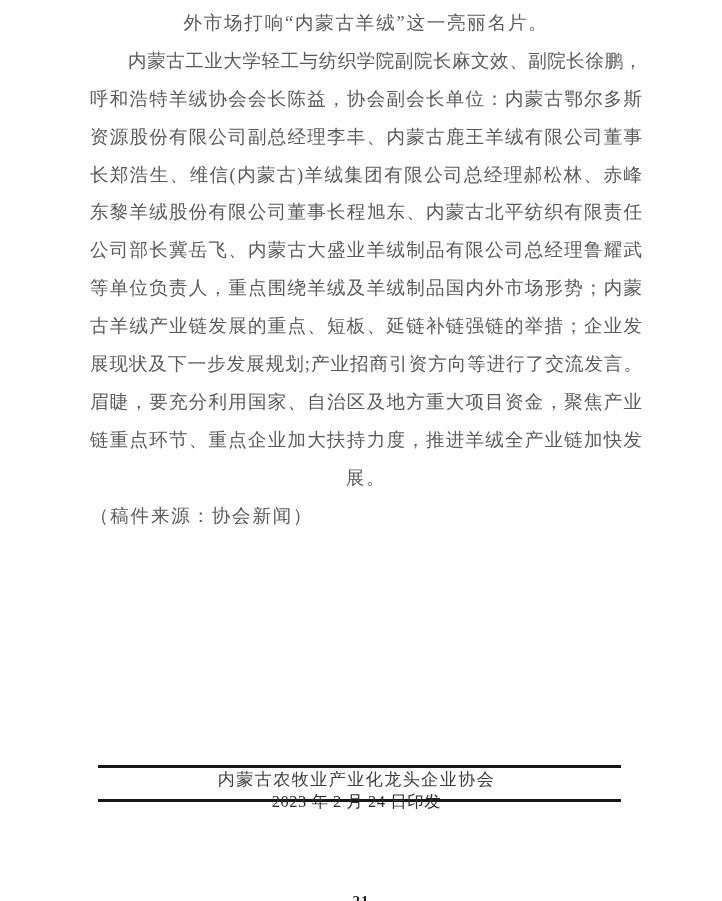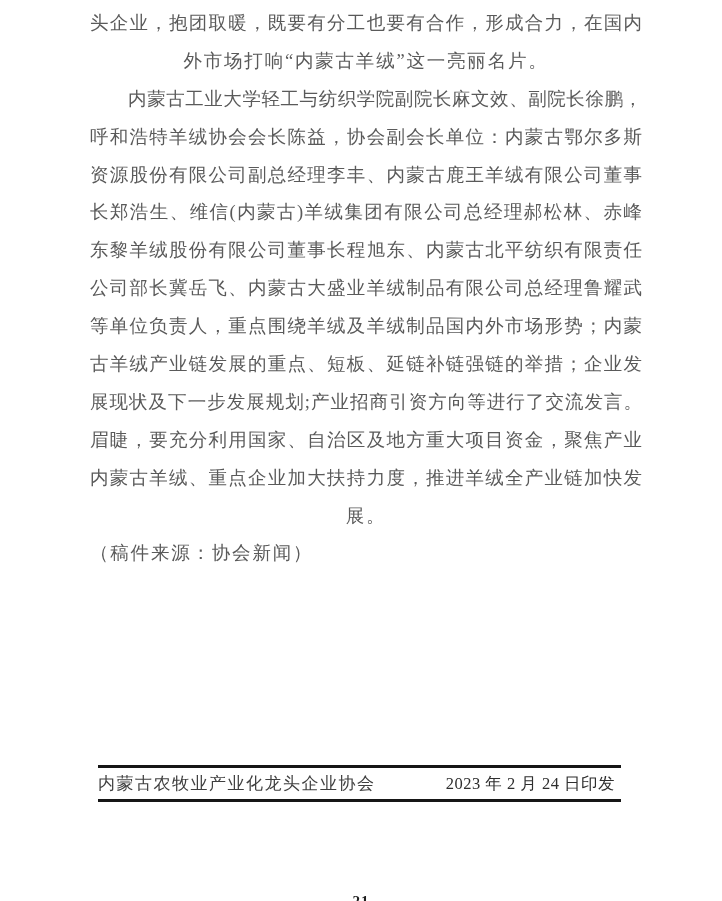--- a/index.html
+++ b/index.html
@@ -48,20 +48,21 @@
     top: 765px;
     width: 523px;
     height: 37px;
     box-sizing: border-box;
     border-top: 3px solid #161616;
     border-bottom: 3px solid #161616;
     display: flex;
     align-items: center;
     justify-content: space-between;
     padding: 0 6px 0 0;
+    flex-direction: column;
   }
   .issuer {
     font-size: 17px;
     color: #3f3f3f;
     letter-spacing: 1.5px;
   }
   .print-date {
     font-size: 16.5px;
     color: #2e2e2e;
     letter-spacing: 0.5px;
@@ -79,33 +80,32 @@
     margin-top: 31px;
   }
 </style>
 </head>
 <body>
 
 <div class="page">
 
   <div class="text-block">
 
-  <div class="line fill">头企业，抱团取暖，既要有分工也要有合作，形成合力，在国内</div>
       <div class="line left">外市场打响“内蒙古羊绒”这一亮丽名片。</div>
       <div class="line fill">　　内蒙古工业大学轻工与纺织学院副院长麻文效、副院长徐鹏，</div>
       <div class="line fill">呼和浩特羊绒协会会长陈益，协会副会长单位：内蒙古鄂尔多斯</div>
       <div class="line fill">资源股份有限公司副总经理李丰、内蒙古鹿王羊绒有限公司董事</div>
       <div class="line fill">长郑浩生、维信(内蒙古)羊绒集团有限公司总经理郝松林、赤峰</div>
       <div class="line fill">东黎羊绒股份有限公司董事长程旭东、内蒙古北平纺织有限责任</div>
       <div class="line fill">公司部长冀岳飞、内蒙古大盛业羊绒制品有限公司总经理鲁耀武</div>
       <div class="line fill">等单位负责人，重点围绕羊绒及羊绒制品国内外市场形势；内蒙</div>
       <div class="line fill">古羊绒产业链发展的重点、短板、延链补链强链的举措；企业发</div>
       <div class="line fill">展现状及下一步发展规划;产业招商引资方向等进行了交流发言。</div>
       <div class="line fill">眉睫，要充分利用国家、自治区及地方重大项目资金，聚焦产业</div>
-      <div class="line fill">内蒙古羊绒、重点企业加大扶持力度，推进羊绒全产业链加快发</div>
+      <div class="line fill">链重点环节、重点企业加大扶持力度，推进羊绒全产业链加快发</div>
       <div class="line left">展。</div>
       <div class="line right">（稿件来源：协会新闻）</div>
     </div>
 
   <div class="colophon">
     <span class="issuer">内蒙古农牧业产业化龙头企业协会</span>
     <span class="print-date">2023 年 2 月 24 日印发</span>
   </div>
 
   <div class="page-number">- 21 -</div>

